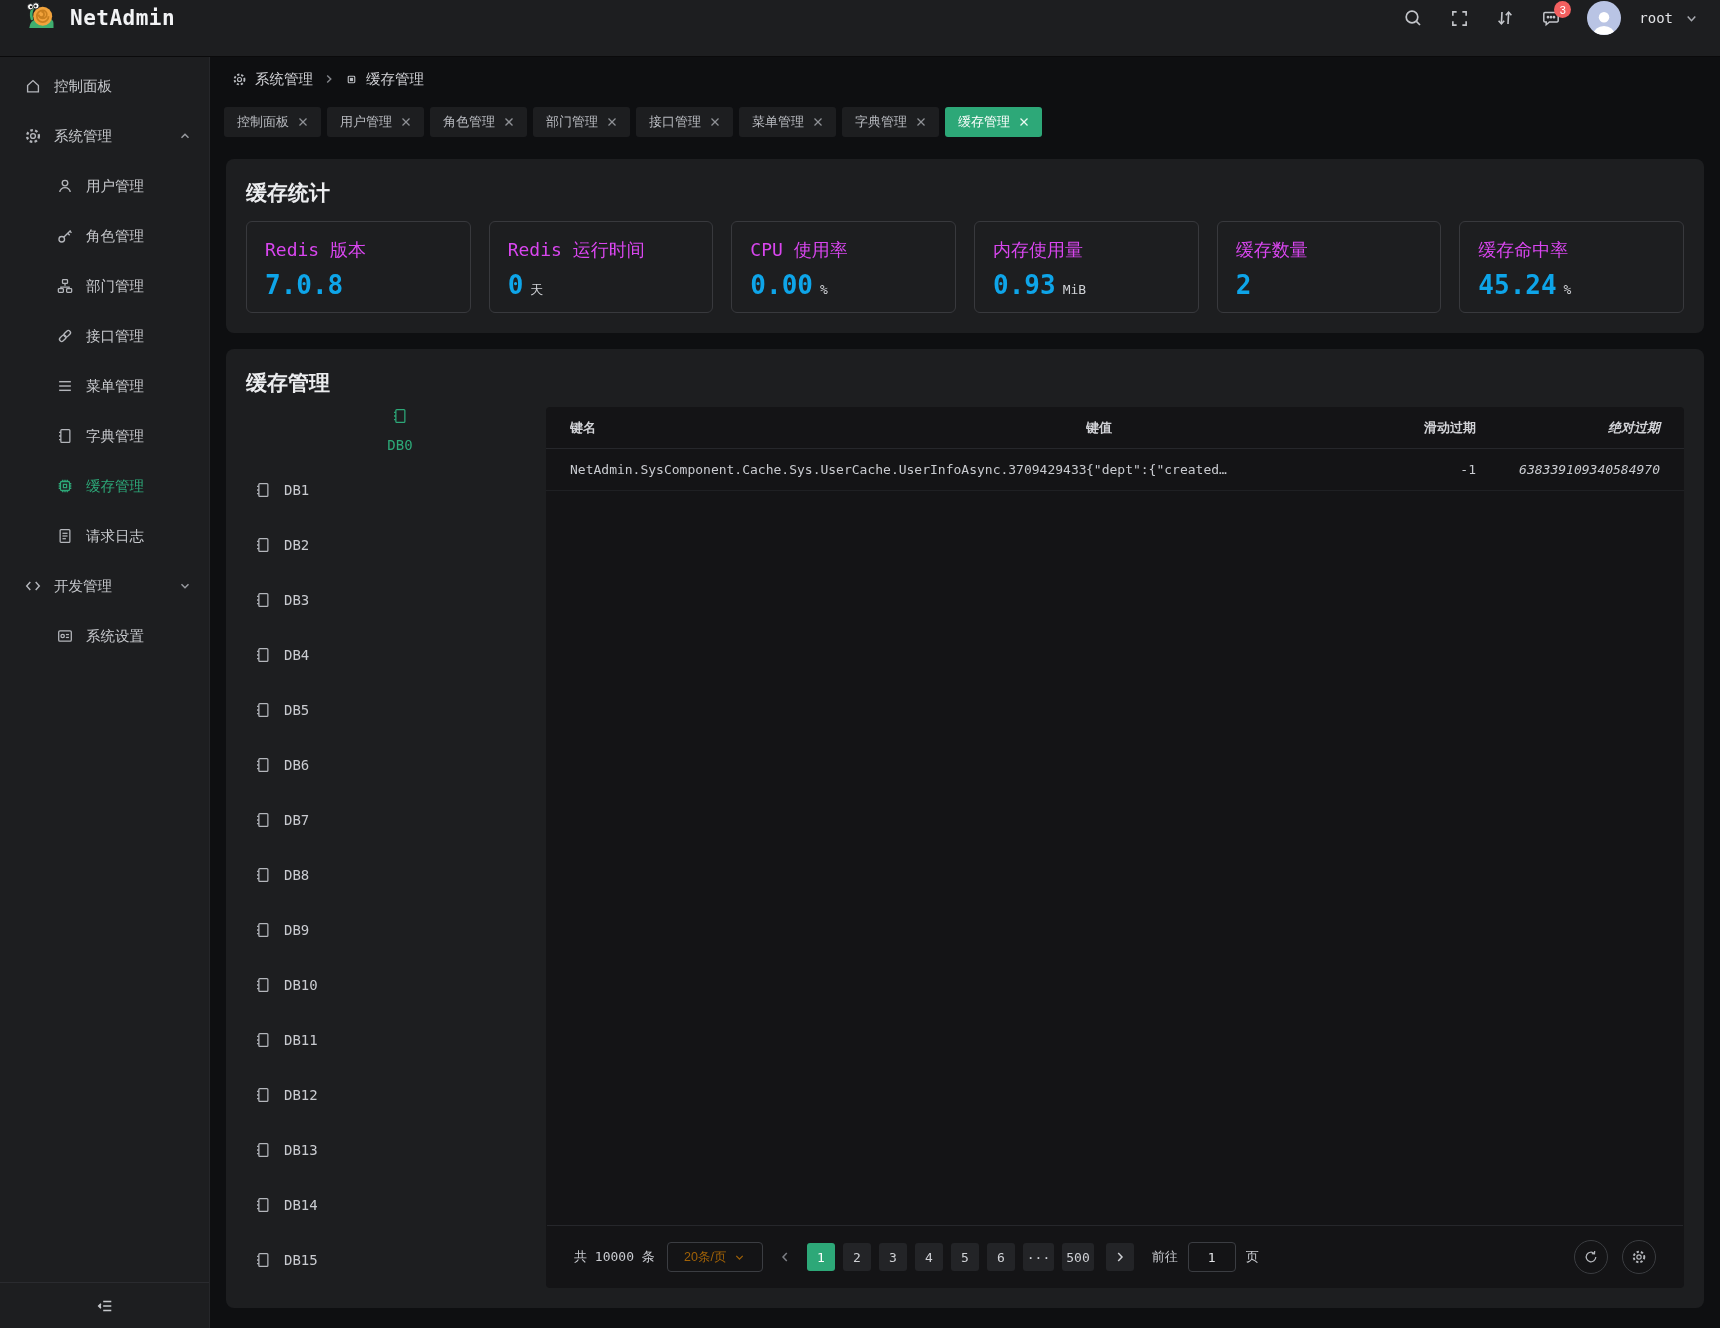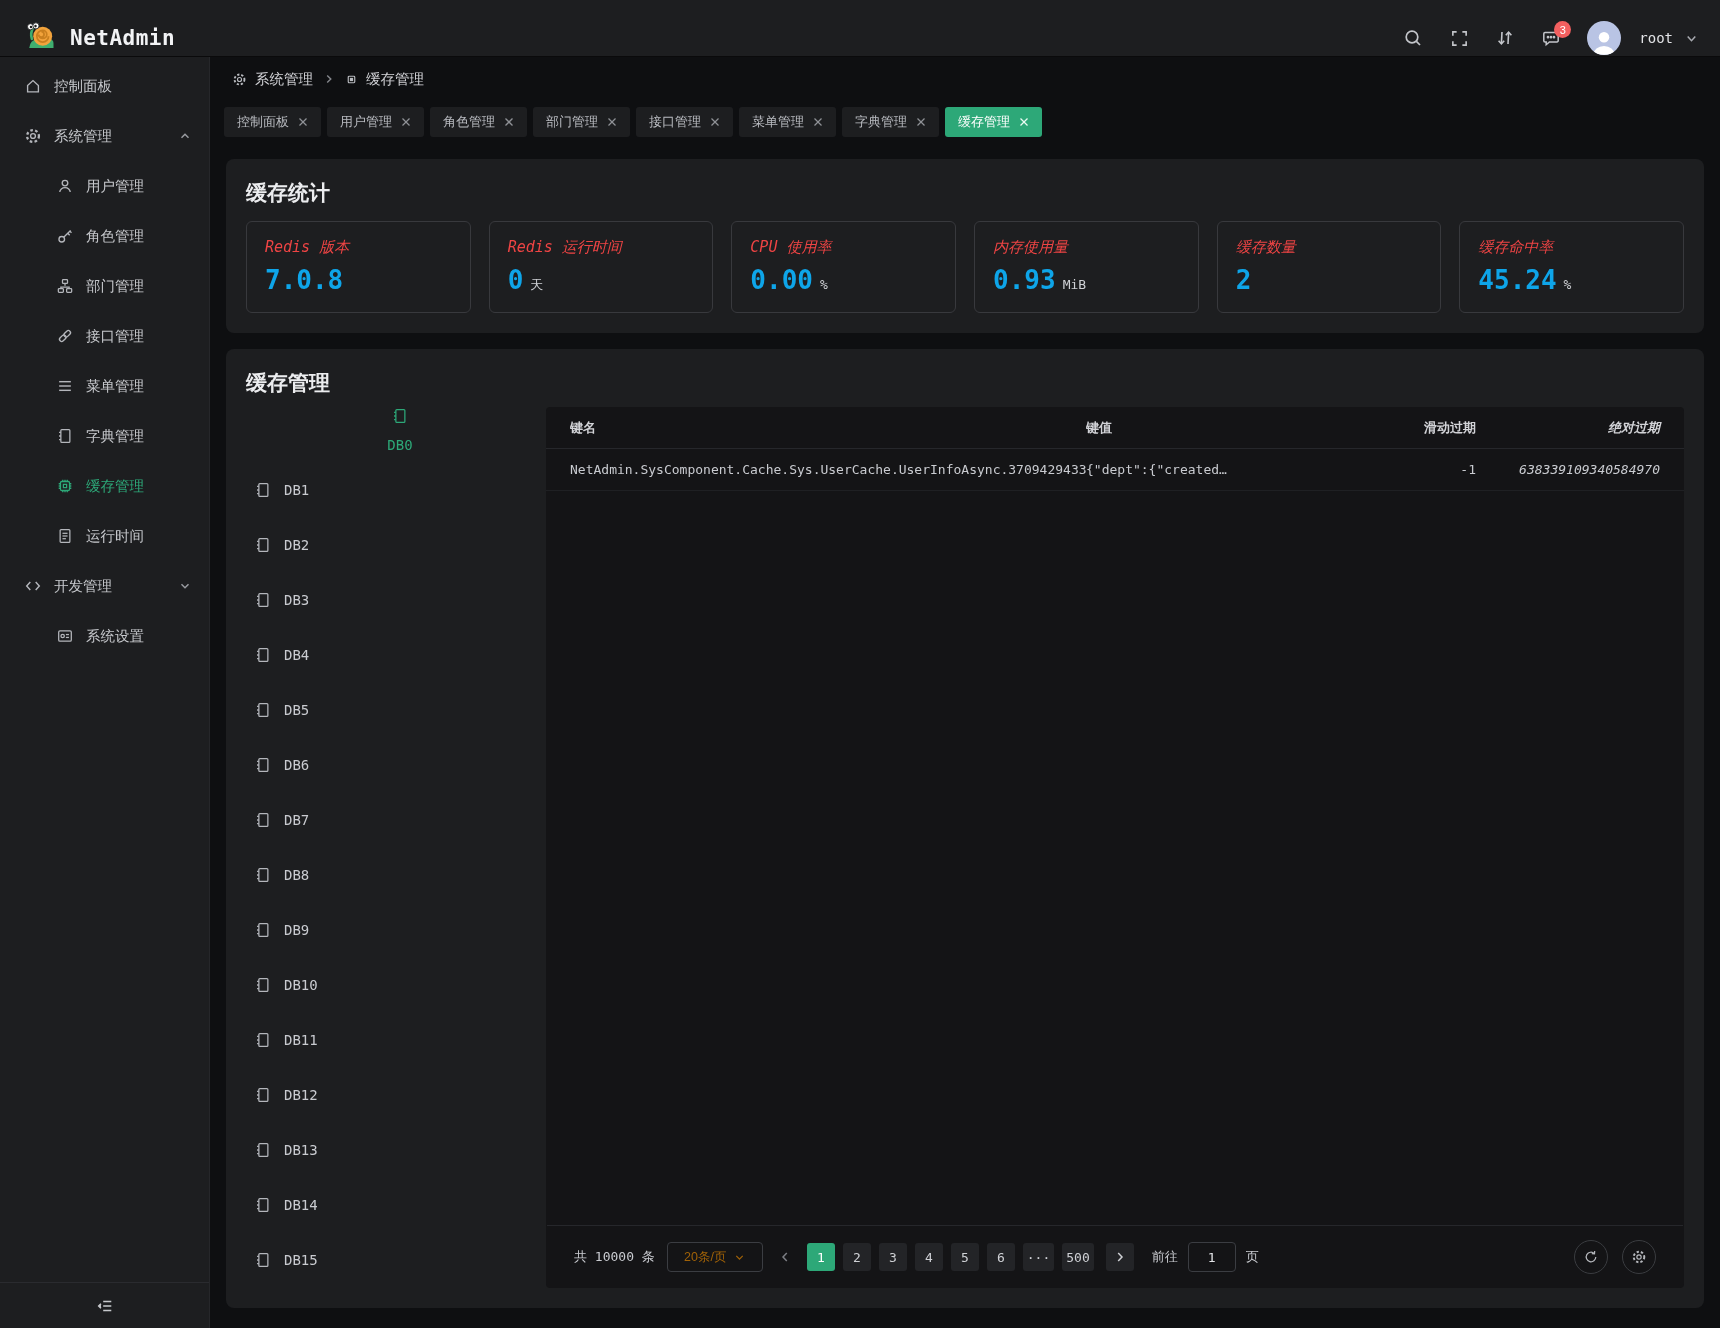--- a/index.html
+++ b/index.html
@@ -4,21 +4,21 @@
 <style>
   * { margin:0; padding:0; box-sizing:border-box; }
   html,body { width:1720px; height:1328px; background:#0e0f11; overflow:hidden;
     font-family:"Liberation Sans","DejaVu Sans",sans-serif; color:#d7d8db; }
   svg { display:block; }
 
   .app { width:1720px; height:1328px; display:flex; flex-direction:column; }
 
   
   .header { height:57px; background:#1d1e20; border-bottom:1px solid #0a0a0b;
-    display:flex; align-items:flex-end; padding:0 22px; flex:0 0 auto; }
+    display:flex; align-items:flex-start; padding:0 22px; flex:0 0 auto; }
   .brand { display:flex; align-items:center; gap:12px; }
   .brand-title { font-family:"DejaVu Sans Mono",monospace; font-size:21px; font-weight:bold; color:#f2f3f5; letter-spacing:.5px; }
   .header-right { margin-left:auto; display:flex; align-items:center; gap:10px; }
   .hbtn { width:36px; height:36px; border-radius:6px; display:flex; align-items:center; justify-content:center;
     color:#c3c5ca; cursor:pointer; background:transparent; border:none; position:relative; }
   .badge { position:absolute; top:1px; right:-2px; min-width:17px; height:17px; border-radius:9px;
     background:#f25f5f; color:#fff; font-size:11px; display:flex; align-items:center; justify-content:center; padding:0 4px; }
   .avatar { width:34px; height:34px; border-radius:50%; background:#b9c4e4; overflow:hidden;
     display:flex; align-items:flex-end; justify-content:center; margin-left:8px; }
   .username { font-family:"DejaVu Sans Mono",monospace; font-size:14px; color:#e3e4e7; margin:0 2px 0 8px; }
@@ -54,21 +54,21 @@
 
   
   .main { flex:1; padding:16px 16px 0 16px; overflow:hidden; }
   .panel { background:#1d1e20; border-radius:8px; padding:20px; }
   .panel + .panel { margin-top:16px; }
   .panel-title { font-size:21px; font-weight:bold; color:#ecedef; }
 
   
   .cards { display:grid; grid-template-columns:repeat(6,1fr); gap:18px; margin-top:14px; }
   .card { border:1px solid #38393d; border-radius:6px; height:92px; padding:16px 18px; background:#1d1e20; }
-  .card-label { font-size:15px; color:#ef4444; font-family:"DejaVu Sans Mono",monospace;font-style:italic; }
+  .card-label { font-size:18px; color:#d946ef; font-family:"DejaVu Sans Mono",monospace; }
   .card-value { margin-top:8px; display:flex; align-items:baseline; gap:7px; }
   .card-num { font-family:"DejaVu Sans Mono",monospace; font-weight:bold; font-size:26px; color:#0ea5e9; }
   .card-unit { font-size:13px; color:#cfd1d5; font-family:"DejaVu Sans Mono",monospace; }
 
   
   .cache-panel { height:959px; display:flex; flex-direction:column; }
   .cache-body { flex:1; display:flex; margin-top:10px; min-height:0; }
   .dbcol { width:300px; flex:0 0 auto; overflow:hidden; }
   .dbitem { height:55px; display:flex; align-items:center; gap:12px; padding-left:8px;
     font-family:"DejaVu Sans Mono",monospace; font-size:14px; color:#c9cbd0; cursor:pointer; }
@@ -293,21 +293,21 @@
 
         <div class="mitem sub">
           <span class="micon">
             <svg width="18" height="18" viewBox="0 0 20 20" fill="none" stroke="currentColor" stroke-width="1.4">
               <rect x="4.6" y="3" width="10.8" height="14" rx="1"></rect>
               <line x1="7.2" y1="7" x2="12.8" y2="7"></line>
                 <line x1="7.2" y1="10" x2="12.8" y2="10"></line>
                 <line x1="7.2" y1="13" x2="11" y2="13"></line>
             </svg>
           </span>
-          <span>运行时间</span>
+          <span>请求日志</span>
         </div>
 
         <div class="mitem">
           <span class="micon">
             <svg width="18" height="18" viewBox="0 0 20 20" fill="none" stroke="currentColor" stroke-width="1.6">
               <polyline points="7,5.5 3,10 7,14.5"></polyline>
                 <polyline points="13,5.5 17,10 13,14.5"></polyline>
             </svg>
           </span>
           <span>开发管理</span>

